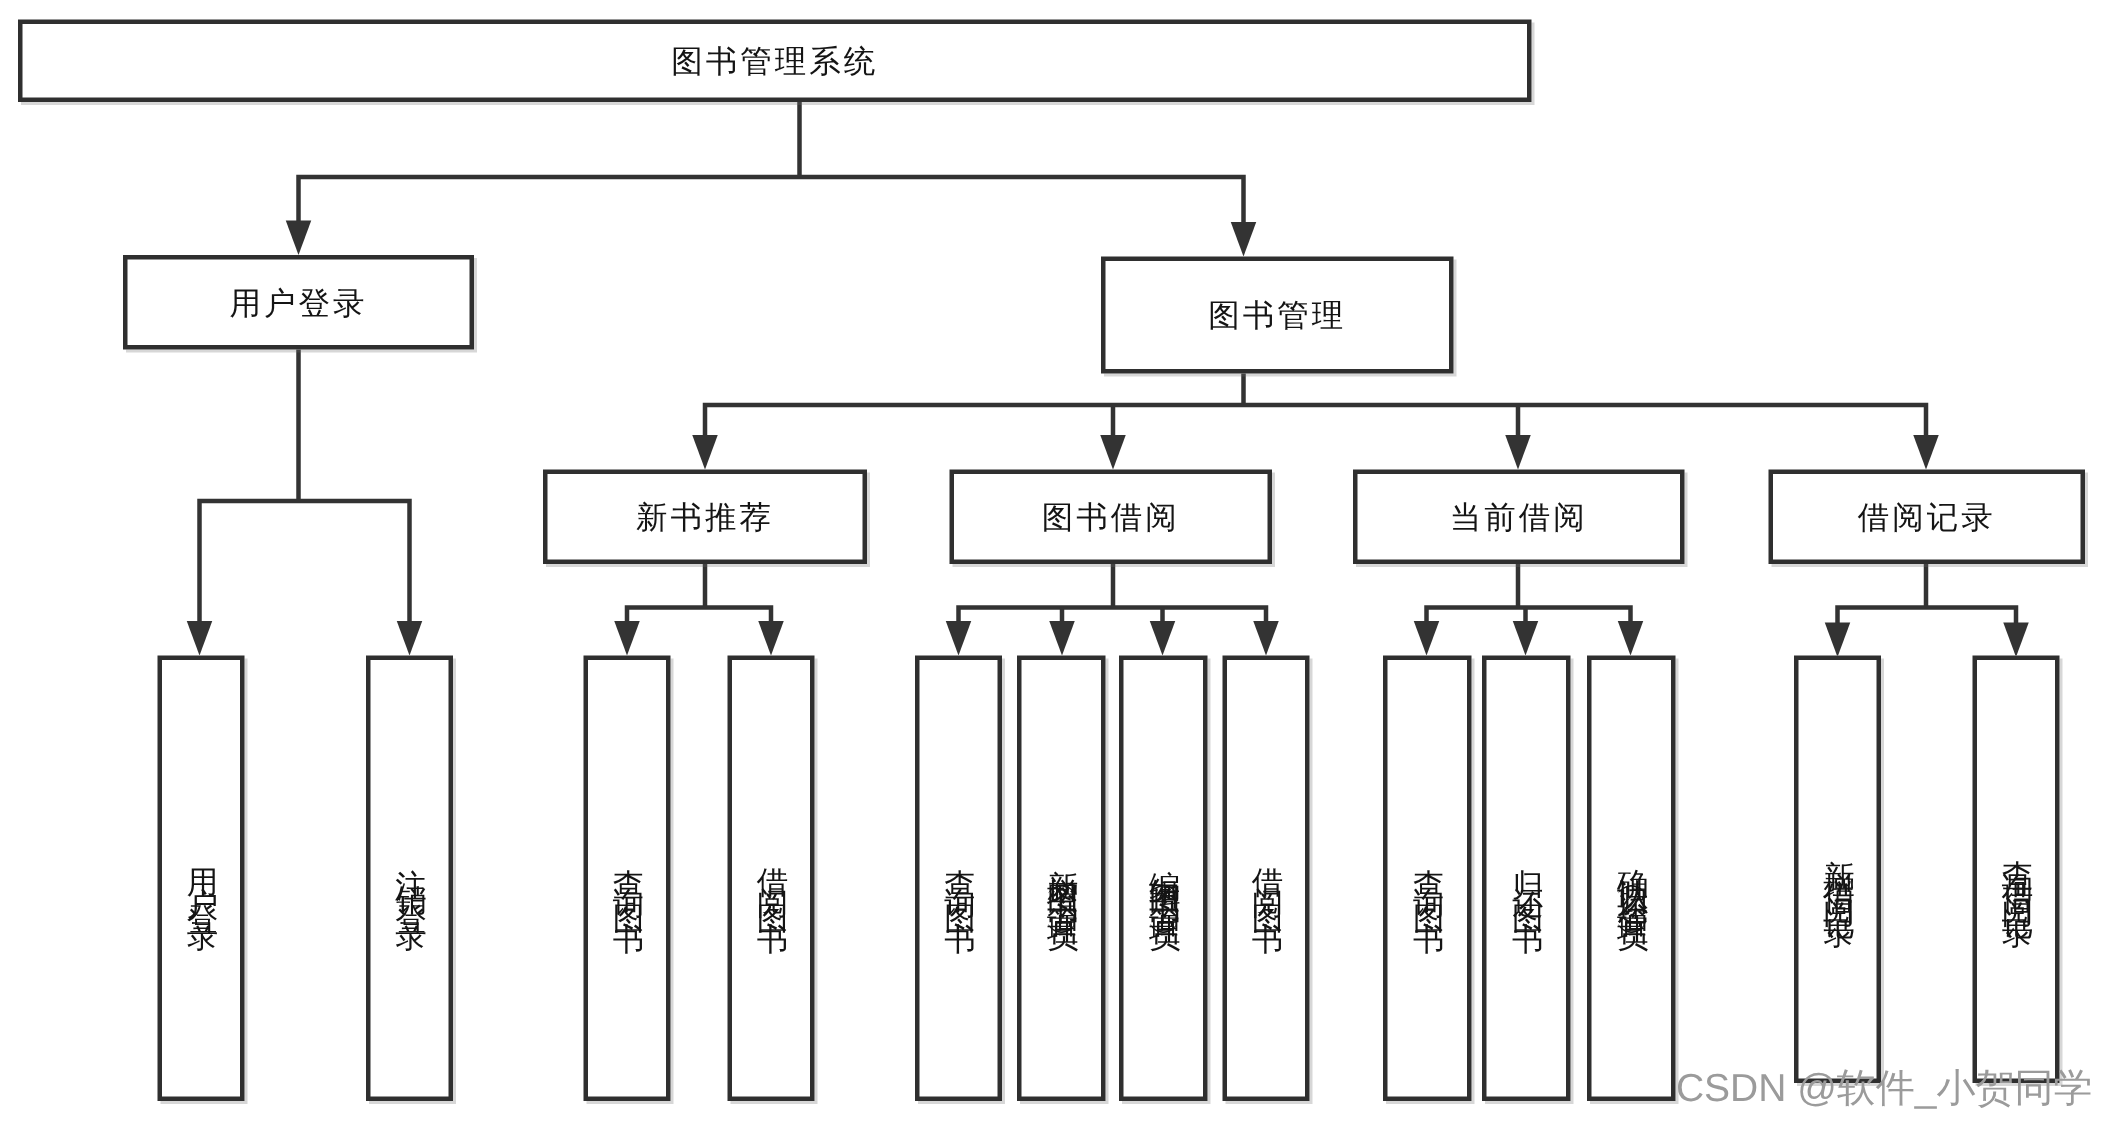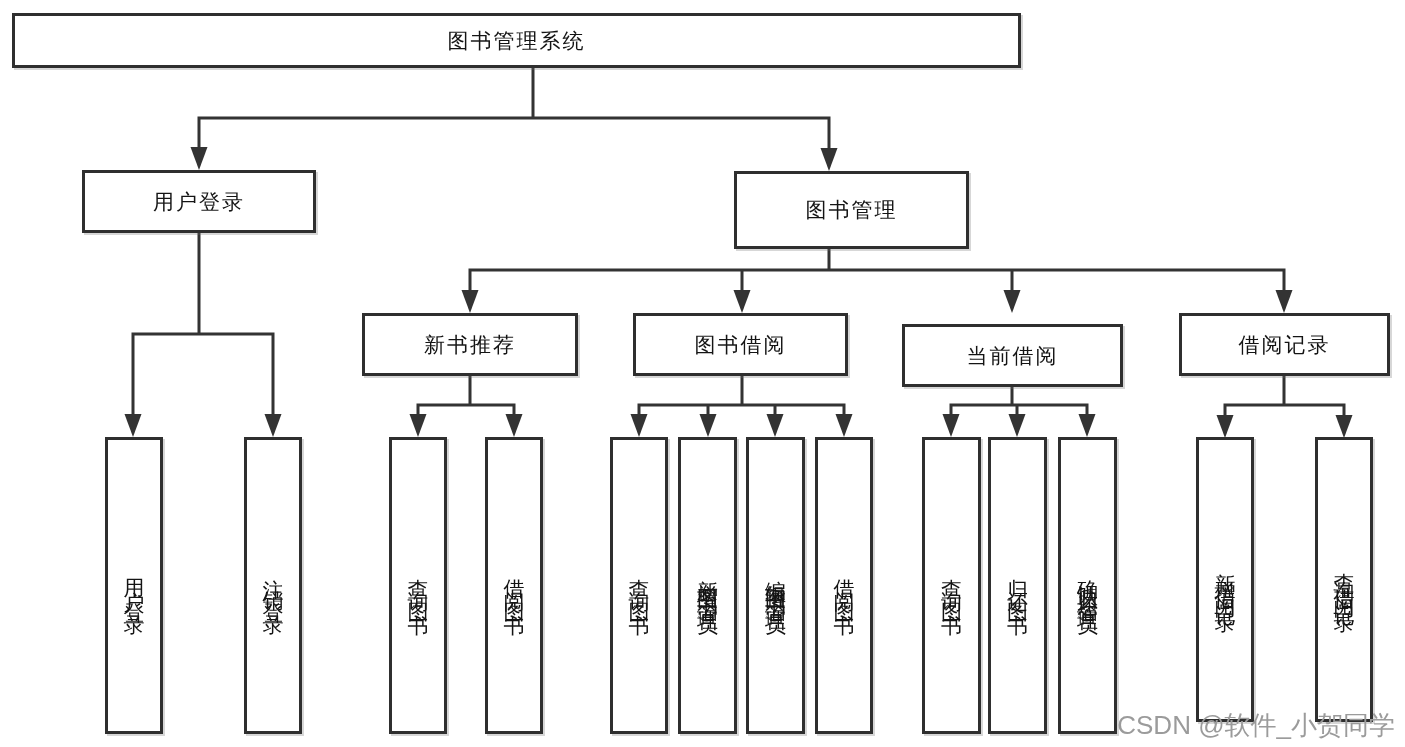--- a/index.html
+++ b/index.html
@@ -129,21 +129,21 @@
   <div class="hbox" style="left:712px; top:171px; width:235px; height:78px;margin-left:22px;">
     <span>图书管理</span>
   </div>
 
   <div class="hbox" style="left:633px; top:313px; width:215px; height:63px;">
     <span>图书借阅</span>
   </div>
   <div class="hbox" style="left:362px; top:313px; width:216px; height:63px;">
     <span>新书推荐</span>
   </div>
-  <div class="hbox" style="left:902px; top:313px; width:221px; height:63px;margin-top:11px;">
+  <div class="hbox" style="left:902px; top:313px; width:221px; height:63px;">
     <span>当前借阅</span>
   </div>
   <div class="hbox" style="left:1179px; top:313px; width:211px; height:63px;">
     <span>借阅记录</span>
   </div>
 
   <div class="vbox" style="left:105px; top:437px; width:58px; height:297px;">
     <span style="letter-spacing: 12px;">用户登录</span>
   </div>
   <div class="vbox" style="left:244px; top:437px; width:58px; height:297px;">

